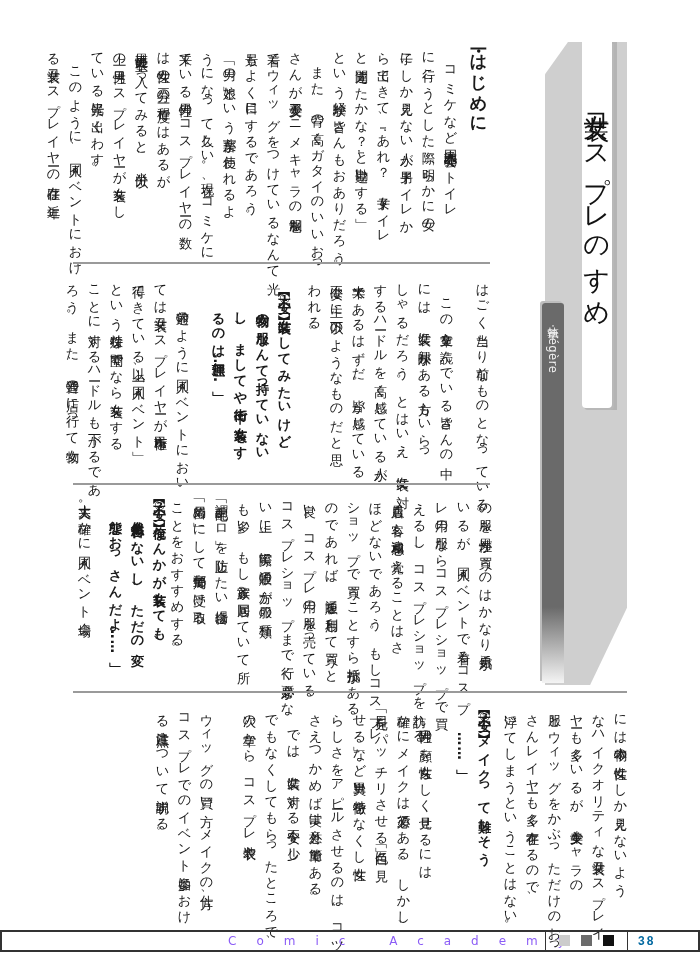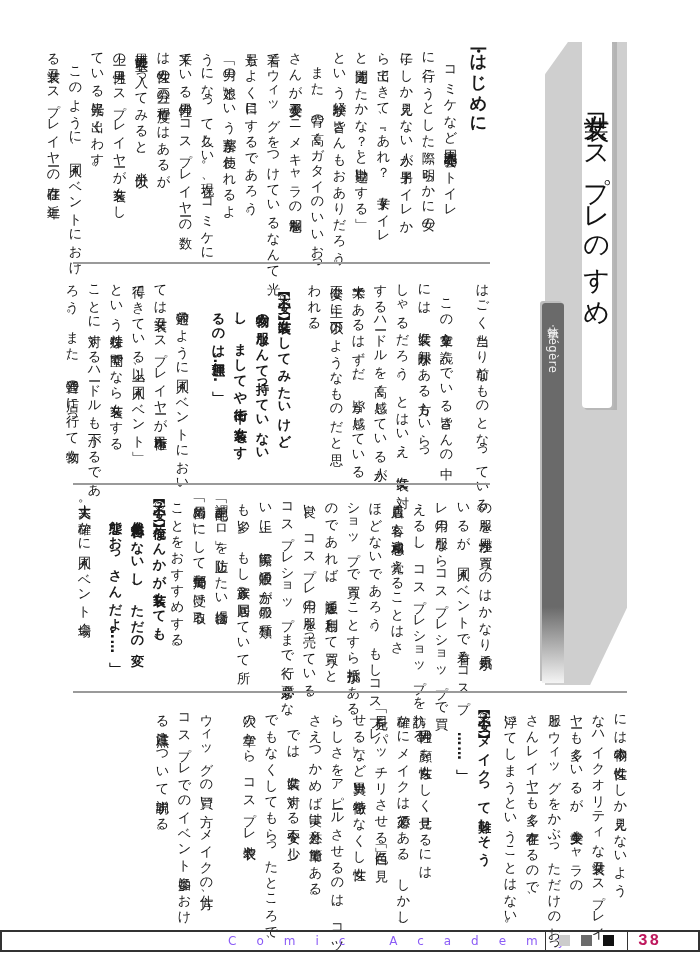--- a/index.html
+++ b/index.html
@@ -27,22 +27,22 @@
                  line-height:22px; letter-spacing:0.5px; text-align:center; }
 
   
   .footer { position:absolute; left:0; top:930px; width:700px; height:18px;
             border-top:2px solid #333; border-bottom:2px solid #333; }
   .footer-mag { position:absolute; left:228px; top:0; width:318px; height:18px; font-family:"DejaVu Sans","Liberation Sans",sans-serif;
                 font-size:12px; color:#8b5cf6; letter-spacing:20px; line-height:18px; white-space:nowrap; }
   .footer-div1 { position:absolute; left:545px; top:0; width:1px; height:18px; background:#333; }
   .footer-div2 { position:absolute; left:627px; top:0; width:1px; height:18px; background:#333; }
   .swatch { position:absolute; top:3px; width:11px; height:11px; }
-  .footer-page { position:absolute; left:638px; top:0; font-family:Liberation Mono, monospace;
-                 font-size:16px; font-weight:bold; line-height:18px; color:#be185d; letter-spacing:2px; }
+  .footer-page { position:absolute; left:638px; top:0; font-family:Liberation Sans, sans-serif;
+                 font-size:12px; font-weight:bold; line-height:18px; color:#0369a1; letter-spacing:2px; }
   .left-edge { position:absolute; left:0; top:930px; width:2px; height:22px; background:#333; }
   .right-edge { position:absolute; left:698px; top:930px; width:2px; height:22px; background:#333; }
 </style>
 </head>
 <body>
 
 <div class="sidebar"></div>
 <div class="sidebar-shade"></div>
 <div class="title-strip"></div>
 <div class="title-text">女装コスプレのすゝめ</div>

